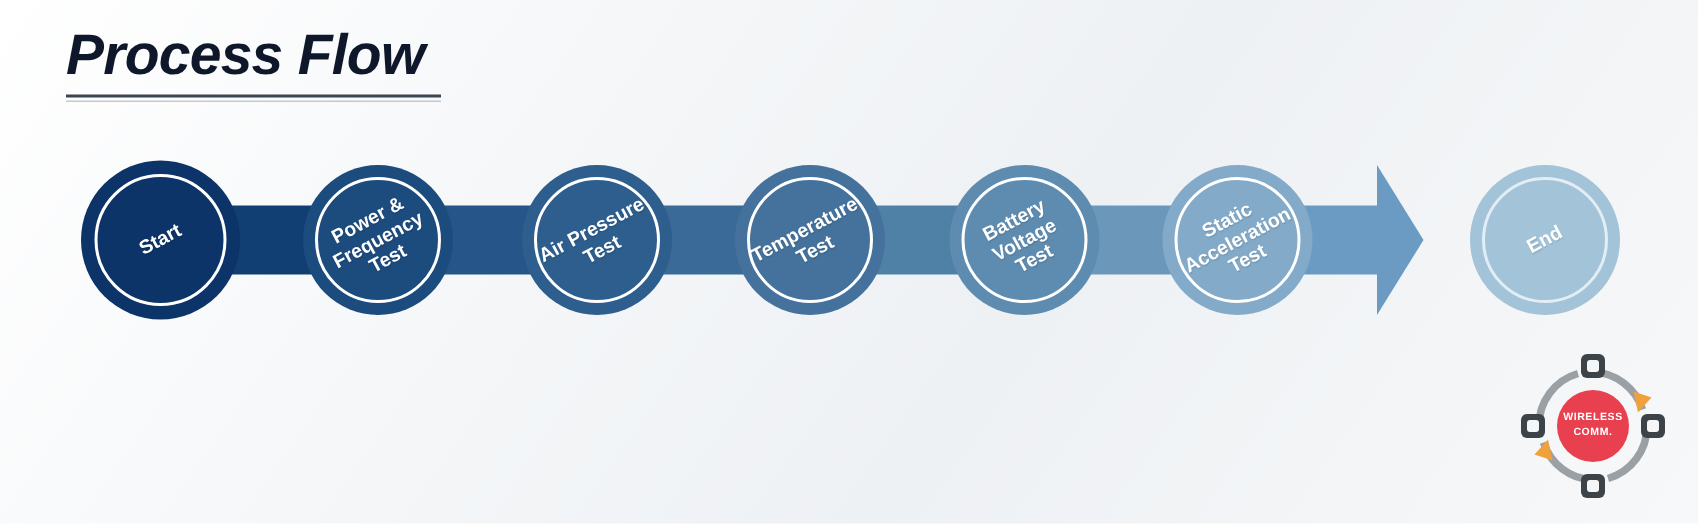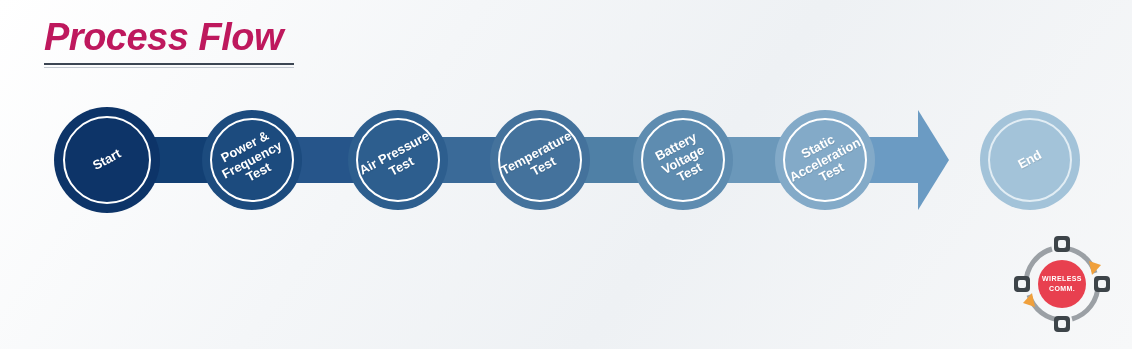--- a/index.html
+++ b/index.html
@@ -23,21 +23,21 @@
   #title-block {
     position: absolute;
     left: 44px;
     top: 18px;
     width: 260px;
   }
   #page-title {
     font-size: 38px;
     font-weight: bold;
     font-style: italic;
-    color: #be185d;
+    color: #0f172a;
     letter-spacing: -0.5px;
     line-height: 1;
     white-space: nowrap;
   }
   #title-rule {
     margin-top: 7px;
     width: 250px;
     height: 2px;
     background: #3c4653;
   }

